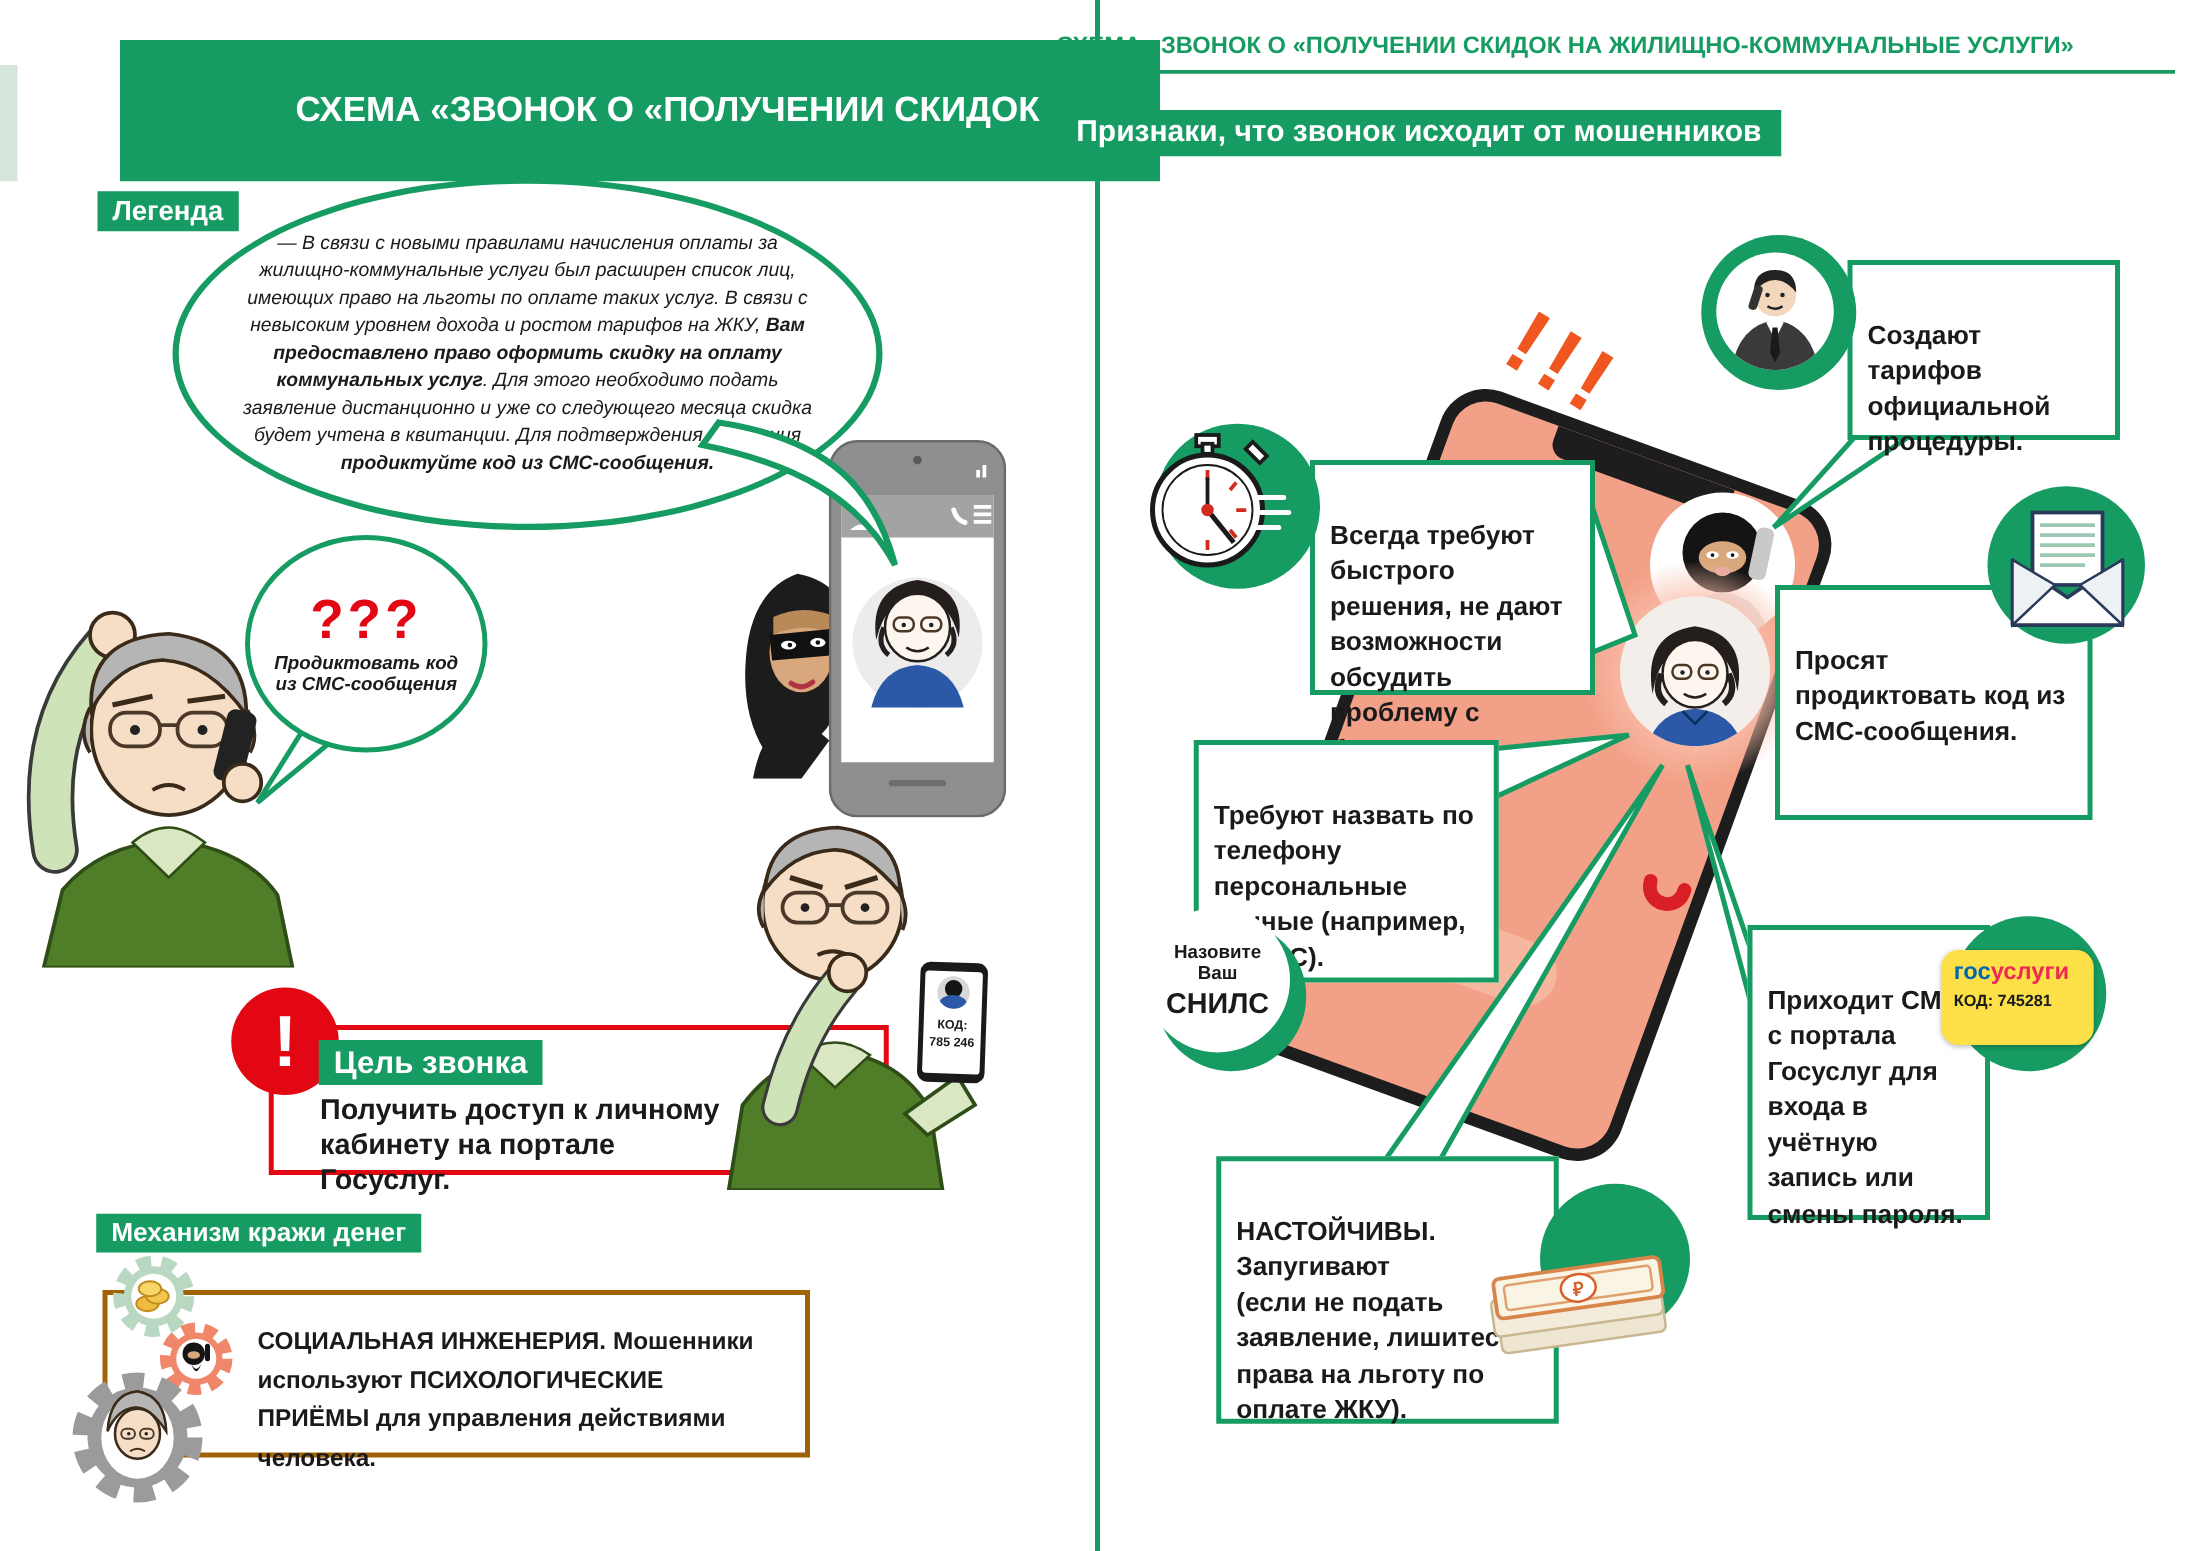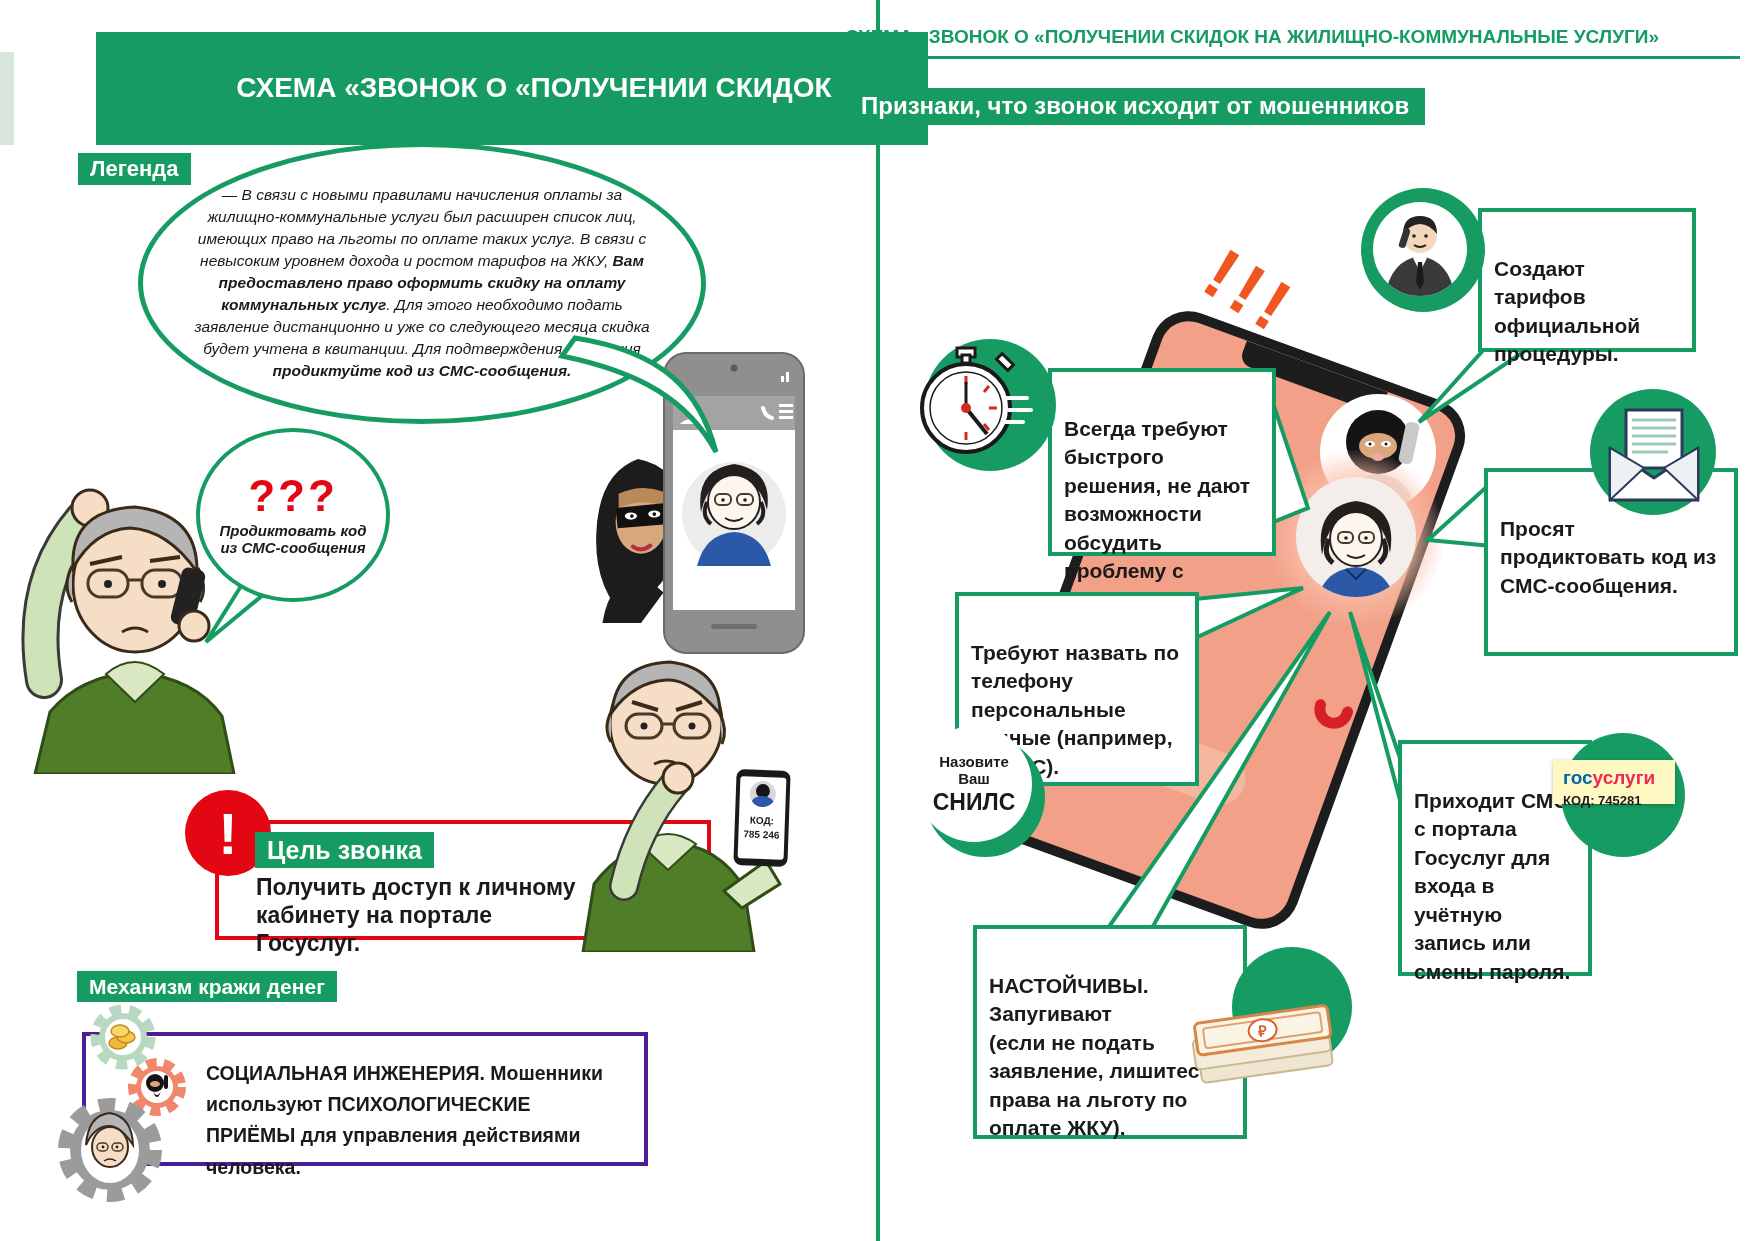--- a/index.html
+++ b/index.html
@@ -148,21 +148,21 @@
       <div style="position:absolute;left:10px;top:4px;width:26px;height:26px;border-radius:50%;background:#d8d8d8;overflow:hidden;">
         <div style="position:absolute;left:6px;top:3px;width:14px;height:14px;border-radius:50%;background:#141414;"></div>
         <div style="position:absolute;left:2px;top:15px;width:22px;height:14px;border-radius:50% 50% 0 0;background:#2b59a8;"></div>
       </div>
       <div style="position:absolute;left:0;top:38px;width:100%;text-align:center;font-weight:bold;font-size:10px;">КОД:</div>
       <div style="position:absolute;left:0;top:52px;width:100%;text-align:center;font-weight:bold;font-size:10px;">785 246</div>
     </div>
   </div>
 
   <div class="glabel" style="left:77px;top:971px;font-size:21px;z-index:8;">Механизм кражи денег</div>
-  <div class="abs" style="left:82px;top:1032px;width:558px;height:126px;border:4px solid #4c1d95;background:#fff;z-index:6;">
+  <div class="abs" style="left:82px;top:1032px;width:558px;height:126px;border:4px solid #a16207;background:#fff;z-index:6;">
     <div style="position:absolute;left:120px;top:22px;width:400px;font-weight:bold;font-size:19.5px;line-height:1.6;">СОЦИАЛЬНАЯ ИНЖЕНЕРИЯ.  Мошенники используют ПСИХОЛОГИЧЕСКИЕ ПРИЁМЫ для управления действиями человека.</div>
   </div>
 
   <svg class="abs" viewBox="0 0 200 218" style="left:40px;top:995px;width:200px;height:218px;z-index:7;">
     <g>
       <circle cx="83" cy="42" r="27" fill="none" stroke="#b9d8c2" stroke-width="11" stroke-dasharray="11 8"></circle>
       <circle cx="83" cy="42" r="24" fill="#b9d8c2"></circle>
       <circle cx="83" cy="42" r="18" fill="#fff"></circle>
       <ellipse cx="78" cy="48" rx="9" ry="6" fill="#eebb3e" stroke="#c08a1d" stroke-width="1.5"></ellipse>
       <ellipse cx="86" cy="42" rx="9" ry="6" fill="#f3c64f" stroke="#c08a1d" stroke-width="1.5"></ellipse>
@@ -290,21 +290,21 @@
     <line x1="61" y1="68" x2="82" y2="94" stroke="#1a1a1a" stroke-width="4"></line>
     <line x1="61" y1="68" x2="61" y2="42" stroke="#1a1a1a" stroke-width="3"></line>
     <circle cx="61" cy="68" r="5" fill="#d42a1e"></circle>
     <g stroke="#fff" stroke-width="4" stroke-linecap="round">
       <line x1="100" y1="58" x2="122" y2="58"></line>
         <line x1="104" y1="70" x2="126" y2="70"></line>
         <line x1="100" y1="82" x2="118" y2="82"></line>
     </g>
   </svg>
 
-  <div class="callout" style="left:1484px;top:468px;width:222px;height:152px;">
+  <div class="callout" style="left:1420px;top:468px;width:222px;height:152px;">
     <span>Просят продиктовать код из СМС-сообщения.</span>
   </div>
   <div class="gcircle" style="left:1590px;top:389px;width:126px;height:126px;"></div>
   <svg class="abs" viewBox="0 0 100 100" style="left:1604px;top:404px;width:100px;height:100px;z-index:8;">
     <rect x="22" y="6" width="56" height="58" fill="#fff" stroke="#2a3a5a" stroke-width="3"></rect>
     <g stroke="#9dc8b4" stroke-width="3">
       <line x1="28" y1="16" x2="72" y2="16"></line>
         <line x1="28" y1="24" x2="72" y2="24"></line>
       <line x1="28" y1="32" x2="72" y2="32"></line>
         <line x1="28" y1="40" x2="72" y2="40"></line>
@@ -324,21 +324,21 @@
               align-items:center;justify-content:center;text-align:center;font-weight:bold;line-height:1.15;">
     <span style="font-size:15px;">Назовите</span>
     <span style="font-size:15px;">Ваш</span>
     <span style="font-size:23px;margin-top:2px;">СНИЛС</span>
   </div>
 
   <div class="callout" style="left:1398px;top:740px;width:162px;height:200px;">
     <span>Приходит СМС с портала Госуслуг для входа в учётную запись или смены пароля.</span>
   </div>
   <div class="gcircle" style="left:1561px;top:733px;width:124px;height:124px;"></div>
-  <div class="abs" style="left:1553px;top:760px;width:122px;height:44px;background:#fef9c3;border-radius:0;z-index:8;
+  <div class="abs" style="left:1553px;top:760px;width:122px;height:76px;background:#fde047;border-radius:14px;z-index:8;
               box-shadow:0 1px 4px rgba(0,0,0,0.25);padding:8px 10px;box-sizing:border-box;">
     <div style="font-weight:bold;font-size:19px;line-height:1;">
       <span style="color:#0065b1;">гос</span><span style="color:#ee2a52;">услуги</span>
     </div>
     <div style="font-weight:bold;font-size:13px;margin-top:6px;">КОД: 745281</div>
   </div>
 
   <div class="callout" style="left:973px;top:925px;width:242px;height:178px;">
     <span>НАСТОЙЧИВЫ.
 Запугивают

